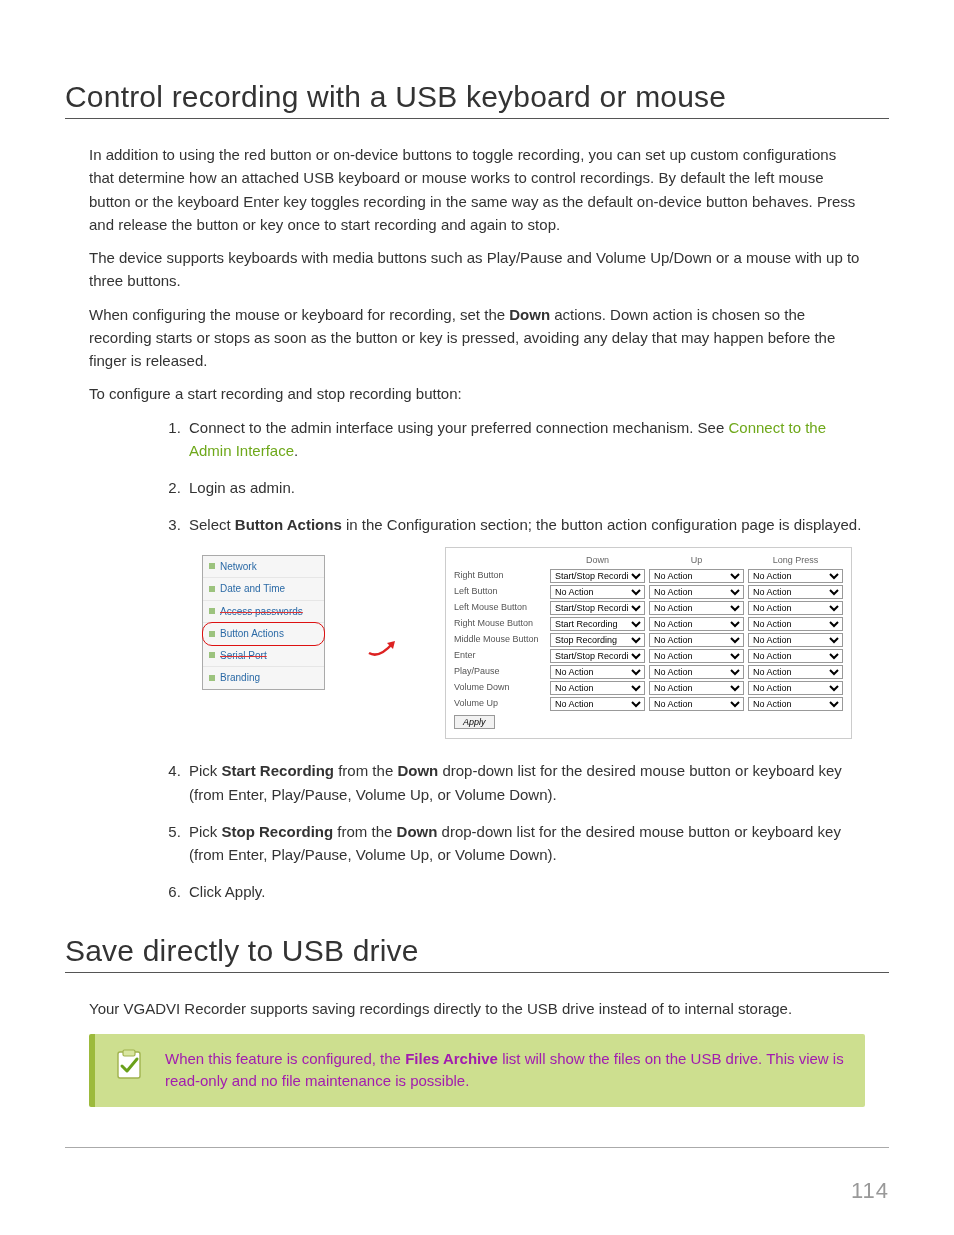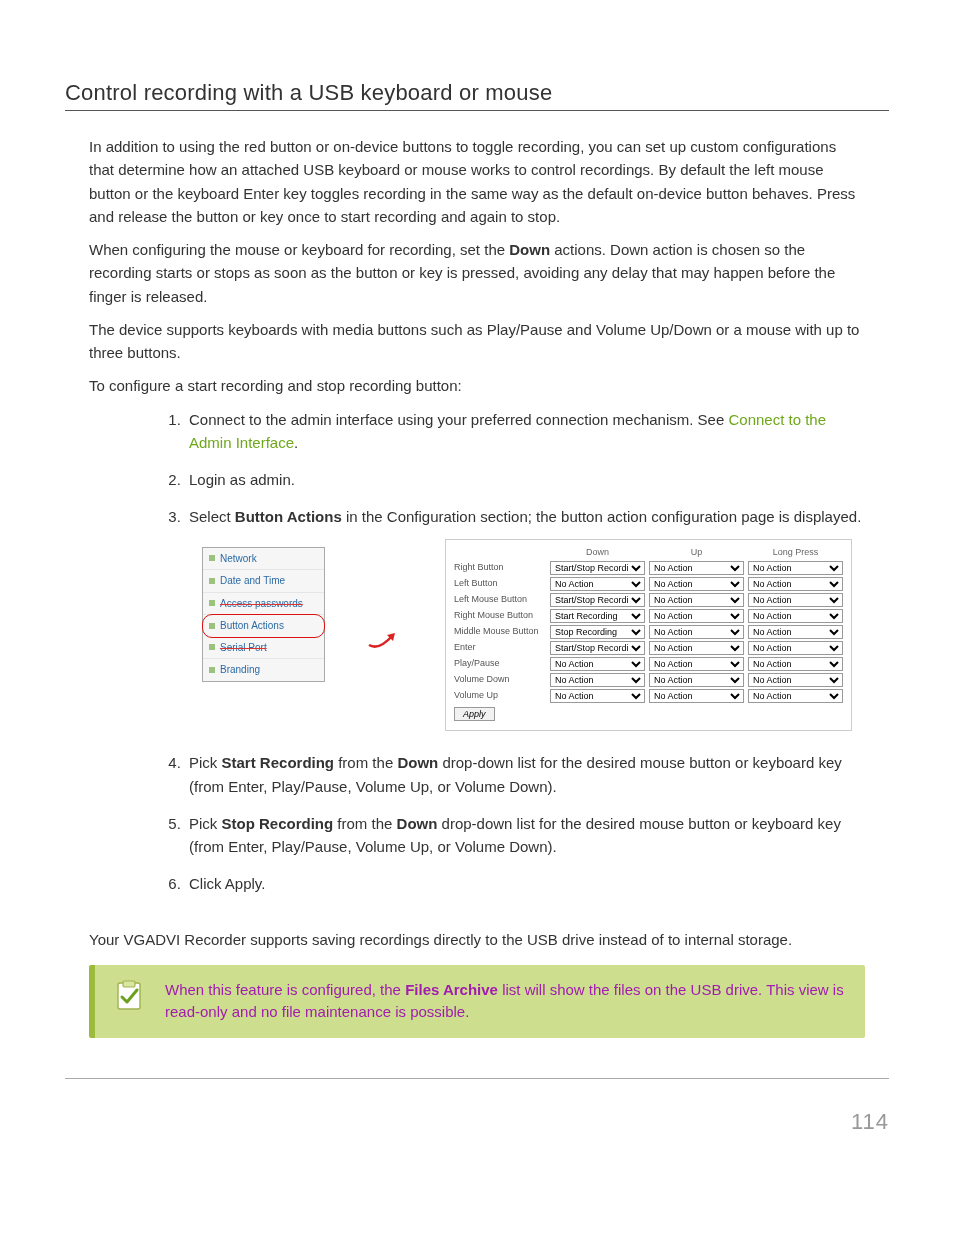--- a/index.html
+++ b/index.html
@@ -5,21 +5,21 @@
   * { box-sizing: border-box; margin: 0; padding: 0; }
   html, body { width: 954px; background: #fff; font-family: "Segoe UI", "Helvetica Neue", Arial, sans-serif; color: #333; }
   .page { width: 954px; padding: 50px 65px 40px 65px; position: relative; }
 
   
   .doc-header { display: flex; justify-content: space-between; align-items: center; border-bottom: 1px solid #999; padding: 0 0 12px 0; font-size: 15px; color: #777; letter-spacing: .2px; }
   .hdr-right-wrap { display:flex; align-items:center; gap:10px; }
   .brand-icon { width: 22px; height: 22px; }
 
   
-  h2.section-title { font-family: "Segoe UI Light","Segoe UI",Arial,sans-serif; font-weight: 300; font-size: 22px; color: #333; margin: 30px 0 6px 0; letter-spacing:.2px; border-bottom:1px solid #555; padding-bottom:4px; }
+  h2.section-title { font-family: "Segoe UI Light","Segoe UI",Arial,sans-serif; font-weight: 300; font-size: 30px; color: #333; margin: 30px 0 6px 0; letter-spacing:.2px; border-bottom:1px solid #555; padding-bottom:4px; }
 
   
   .body-block { padding: 8px 24px 0 24px; font-size: 15px; line-height: 1.55; color: #333; }
   .body-block p { margin: 10px 0; }
   .body-block strong { font-weight: 600; }
 
   
   ol.steps { list-style: decimal; margin: 8px 0 0 96px; font-size:15px; line-height:1.55; }
   ol.steps li { margin: 8px 0 14px 0; padding-left: 4px; }
   .link { color: #6ea81a; }
@@ -54,24 +54,24 @@
 </style>
 </head>
 <body>
 
 <div class="page">
 
 
   <h2 class="section-title">Control recording with a USB keyboard or mouse</h2>
   <div class="body-block">
     <p>In addition to using the red button or on-device buttons to toggle recording, you can set up custom configurations that determine how an attached USB keyboard or mouse works to control recordings. By default the left mouse button or the keyboard Enter key toggles recording in the same way as the default on-device button behaves. Press and release the button or key once to start recording and again to stop.</p>
+    <p>The device supports keyboards with media buttons such as Play/Pause and Volume Up/Down or a mouse with up to three buttons.</p>
     <p>
       <span>When configuring the mouse or keyboard for recording, set the </span><strong>Down</strong><span> actions. Down action is chosen so the recording starts or stops as soon as the button or key is pressed, avoiding any delay that may happen before the finger is released.</span>
     </p>
-    <p>The device supports keyboards with media buttons such as Play/Pause and Volume Up/Down or a mouse with up to three buttons.</p>
     <p>To configure a start recording and stop recording button:</p>
 
     <ol class="steps">
       <li>
         <span>Connect to the admin interface using your preferred connection mechanism. See </span><span class="link">Connect to the Admin Interface</span><span>.</span>
       </li>
       <li>Login as admin.</li>
       <li>
         <span>Select </span><strong>Button Actions</strong><span> in the Configuration section; the button action configuration page is displayed.</span>
 
@@ -159,20 +159,21 @@
       <li>
         <span>Pick </span><strong>Start Recording</strong><span> from the </span><strong>Down</strong><span> drop-down list for the desired mouse button or keyboard key (from Enter, Play/Pause, Volume Up, or Volume Down).</span>
       </li>
       <li>
         <span>Pick </span><strong>Stop Recording</strong><span> from the </span><strong>Down</strong><span> drop-down list for the desired mouse button or keyboard key (from Enter, Play/Pause, Volume Up, or Volume Down).</span>
       </li>
       <li>Click Apply.</li>
     </ol>
   </div>
 
+  <h2 class="section-title">Save directly to USB drive</h2>
   <div class="body-block">
     <p>Your VGADVI Recorder supports saving recordings directly to the USB drive instead of to internal storage.</p>
     <div class="note">
       <span class="note-icon">
         <svg viewBox="0 0 34 34">
             <rect x="5" y="4" width="22" height="26" rx="2" fill="#fff" stroke="#a0b24e" stroke-width="1.4"></rect>
             <rect x="10" y="2" width="12" height="6" rx="1.5" fill="#d9e6a0" stroke="#a0b24e" stroke-width="1.2"></rect>
             <path d="M9 18 L14 23 L24 11" stroke="#6aa01a" stroke-width="3" fill="none" stroke-linecap="round" stroke-linejoin="round"></path>
           </svg>
       </span>

